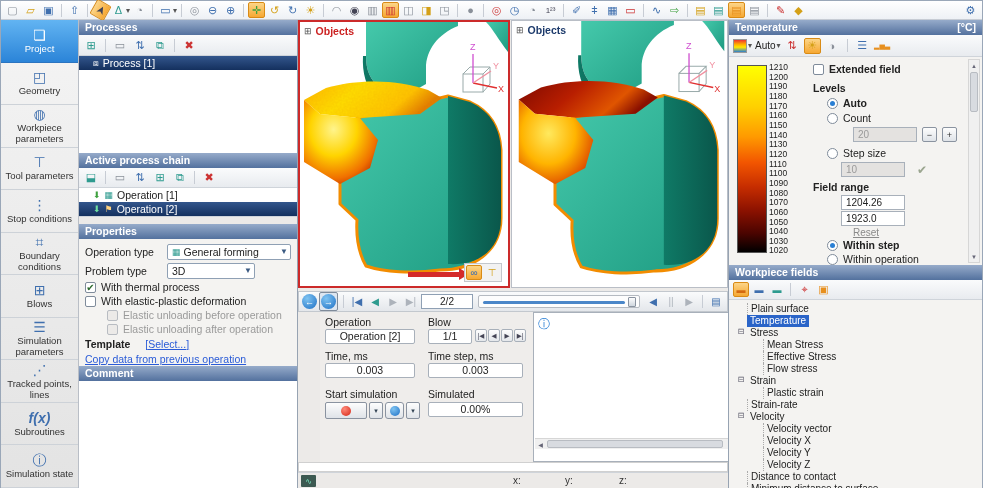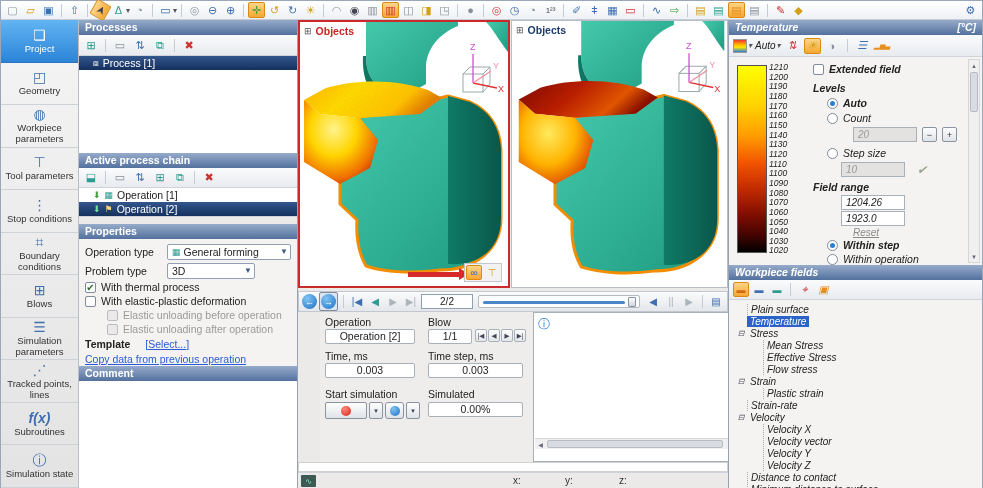--- a/index.html
+++ b/index.html
@@ -116,21 +116,21 @@
   .hscroll .htrack { flex:1; position:relative; }
   .hscroll .hthumb { position:absolute; left:1px; top:1px; right:14px; height:8px; background:#d8dbe0; border:1px solid #b8bcc2; border-radius:2px; }
 
   .statusstrip { position:absolute; left:0; top:442px; width:430px; height:10px; background:#fff; border:1px solid #d0d0d0; }
   .statusbar { position:absolute; left:0; top:452px; width:430px; height:16px; background:#eceae8; border-top:1px solid #cfd4da; }
   .statusbar .stic { position:absolute; left:3px; top:2px; width:15px; height:12px; background:#3d5a52; color:#7ef0c8;
     font-size:8px; display:flex; align-items:center; justify-content:center; border-radius:1px; }
   .coordlbl { position:absolute; top:2px; font-size:10px; color:#333; }
 
   
-  .rightcol { position:absolute; left:727px; top:0; width:254px; height:468px; background:#f4f3f1; border-left:1px solid #97a3b2;font-style:italic; }
+  .rightcol { position:absolute; left:727px; top:0; width:254px; height:468px; background:#f4f3f1; border-left:1px solid #97a3b2; }
   .temphdr { display:flex; justify-content:space-between; }
   .temptools { height:22px; background:linear-gradient(#fafbfc,#e8ebef); border-bottom:1px solid #cfd4da;
     display:flex; align-items:center; padding:0 4px; gap:3px; }
   .cbaric { width:14px; height:14px; border:1px solid #999; background:linear-gradient(#e33 0%,#fa0 35%,#ffe600 60%,#2a7fd4 100%); }
   .autotxt { font-size:10px; }
   .tempbody { position:relative; height:208px; background:#f4f3f1; }
   .colorbar { position:absolute; left:8px; top:8px; width:30px; height:188px; border:1px solid #555;
     background:linear-gradient(#ffff00,#ffd000 22%,#ff9a00 38%,#f25500 52%,#c62d00 65%,#8a1100 78%,#4a0400 90%,#000); }
   .cbticks { position:absolute; left:40px; top:6px; height:192px; width:34px; display:flex; flex-direction:column; justify-content:space-between; }
   .cbticks span { font-size:8.5px; line-height:8.5px; color:#222; }
@@ -146,21 +146,21 @@
   .vscroll { position:absolute; right:2px; top:2px; width:12px; height:204px; background:#f0f0f0; border:1px solid #d6d6d6; }
   .vscroll .varr { height:11px; font-size:6px; display:flex; align-items:center; justify-content:center; color:#667; }
   .vscroll .vthumb { position:absolute; left:1px; top:12px; width:8px; height:40px; background:#d8dbe0; border:1px solid #b8bcc2; border-radius:2px; }
   .vscroll .varr.bottom { position:absolute; bottom:0; width:100%; }
 
   .wptools { height:20px; background:linear-gradient(#fafbfc,#e8ebef); border-bottom:1px solid #cfd4da;
     display:flex; align-items:center; padding:0 4px; gap:2px; }
   .billet { width:16px; height:15px; border:1px solid transparent; border-radius:2px; display:flex; align-items:center; justify-content:center; font-size:9px; color:#d4690f; }
   .billet.active { background:linear-gradient(#fcd588,#f6a833); border-color:#d98b16; }
   .wptree { background:#f4f3f1; height:197px; padding:3px 0 0 6px; overflow:hidden; }
-  .titem { height:12px; display:flex; align-items:center; font-size:10px; color:#222; }
+  .titem { height:12px; display:flex; font-size:10px; color:#222; }
   .titem .texp { width:12px; font-size:8px; color:#556; text-align:center; flex:0 0 auto; }
   .titem .tlabel { padding:0 3px; border-left:1px dotted #aaa; }
   .titem.lv1 .tlabel { margin-left:12px; }
   .titem.lv2 .tlabel { margin-left:28px; }
   .titem.lv0 .tlabel { border-left:none; }
   .titem.sel .tlabel { background:#2a64c8; color:#fff; border-left:none; }
 </style>
 </head>
 <body>
 
@@ -688,24 +688,24 @@
             <span class="tlabel">Plastic strain</span>
           </div>
         <div class="titem lv1">
             <span class="tlabel">Strain-rate</span>
           </div>
         <div class="titem lv0">
             <span class="texp">⊟</span>
             <span class="tlabel">Velocity</span>
           </div>
         <div class="titem lv2">
+            <span class="tlabel">Velocity vector</span>
+          </div>
+        <div class="titem lv2">
             <span class="tlabel">Velocity X</span>
-          </div>
-        <div class="titem lv2">
-            <span class="tlabel">Velocity vector</span>
           </div>
         <div class="titem lv2">
             <span class="tlabel">Velocity Y</span>
           </div>
         <div class="titem lv2">
             <span class="tlabel">Velocity Z</span>
           </div>
         <div class="titem lv1">
             <span class="tlabel">Distance to contact</span>
           </div>

